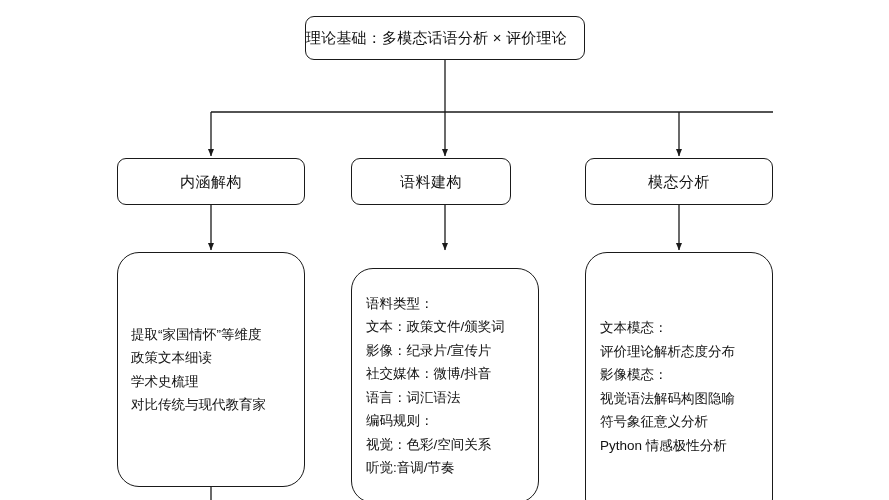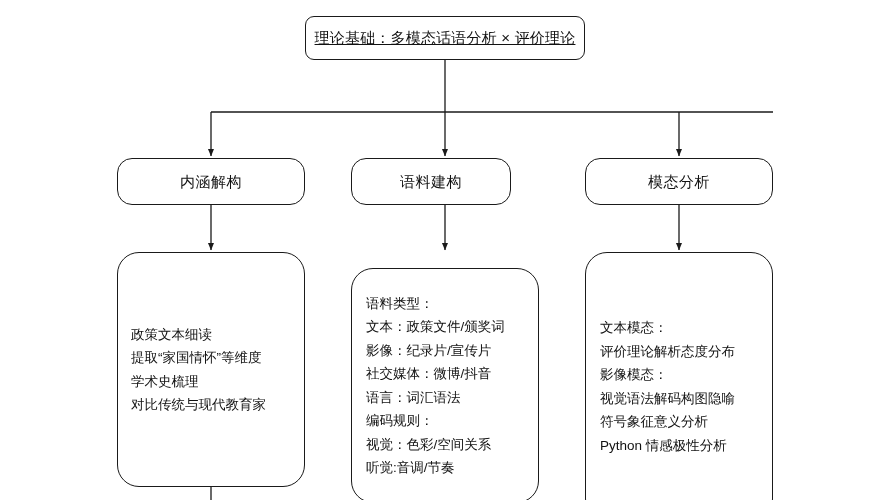--- a/index.html
+++ b/index.html
@@ -32,25 +32,23 @@
     position: absolute;
     box-sizing: border-box;
     background: #ffffff;
     border: 1.3px solid #1a1a1a;
     color: #111111;
   }
   .node-root {
     border-radius: 9px;
     display: flex;
     align-items: center;
-    justify-content: center;
-    text-decoration: underline;
   }
   .node-stage {
-    border-radius: 15px;
+    border-radius: 9px;
     display: flex;
     align-items: center;
     justify-content: center;
   }
   .node-detail {
     border-radius: 22px;
     display: flex;
     align-items: center;
     justify-content: flex-start;
   }
@@ -121,22 +119,22 @@
   <div class="node node-stage" style="left:351px; top:158px; width:160px; height:47px;">
     <span class="stage-label">语料建构</span>
   </div>
 
   <div class="node node-stage" style="left:585px; top:158px; width:188px; height:47px;">
     <span class="stage-label">模态分析</span>
   </div>
 
   <div class="node node-detail" style="left:117px; top:252px; width:188px; height:235px;">
     <div class="detail-lines centered-block">
+      <div class="detail-line">提取“家国情怀”等维度</div>
       <div class="detail-line">政策文本细读</div>
-      <div class="detail-line">提取“家国情怀”等维度</div>
       <div class="detail-line">学术史梳理</div>
       <div class="detail-line">对比传统与现代教育家</div>
     </div>
   </div>
 
   <div class="node node-detail" style="left:351px; top:268px; width:188px; height:235px;">
     <div class="detail-lines">
       <div class="detail-line">语料类型：</div>
       <div class="detail-line">文本：政策文件/颁奖词</div>
       <div class="detail-line">影像：纪录片/宣传片</div>

